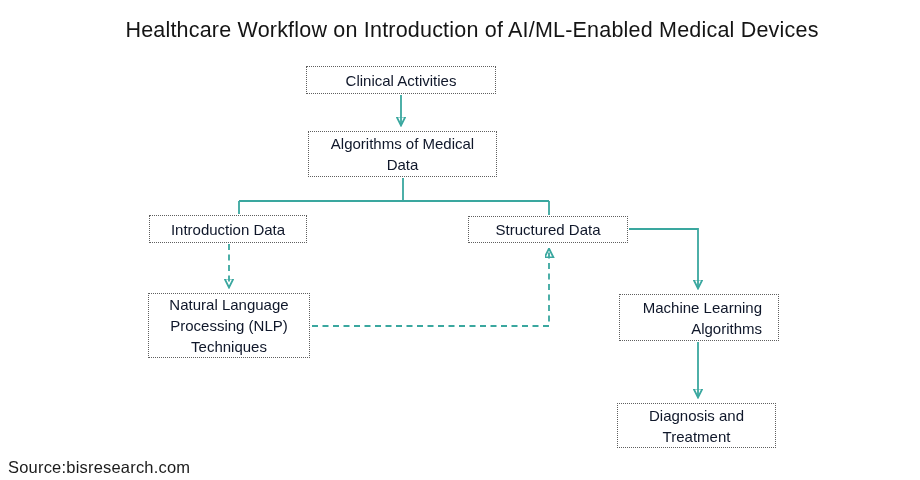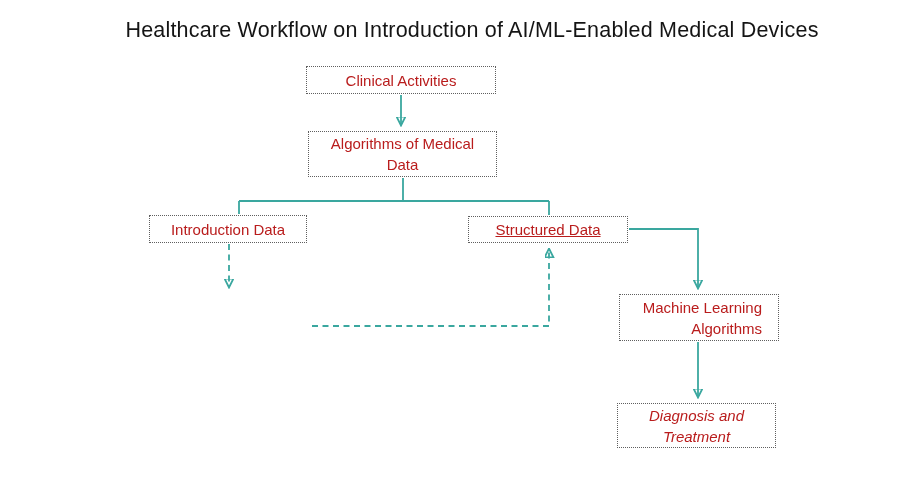--- a/index.html
+++ b/index.html
@@ -49,29 +49,29 @@
     position: absolute;
     box-sizing: border-box;
     border: 1.6px dotted #5f5f5f;
     background: #ffffff;
     display: flex;
     align-items: center;
     justify-content: center;
     text-align: center;
     font-size: 15px;
     line-height: 21px;
-    color: #b91c1c;
+    color: #0f172a;
   }
   .node-clinical      { left: 306px; top: 66px;  width: 190px; height: 28px; padding: 0 8px; }
   .node-generation    { left: 308px; top: 131px; width: 189px; height: 46px; padding: 0 14px; }
   .node-unstructured  { left: 149px; top: 215px; width: 158px; height: 28px; padding: 0 6px; }
-  .node-structured    { left: 468px; top: 216px; width: 160px; height: 27px; padding: 0 6px; text-decoration: underline; }
+  .node-structured    { left: 468px; top: 216px; width: 160px; height: 27px; padding: 0 6px; }
   .node-nlp           { left: 148px; top: 293px; width: 162px; height: 65px; padding: 0 18px; }
   .node-ml            { left: 619px; top: 294px; width: 160px; height: 47px; padding: 0 16px; text-align: right; }
-  .node-diagnosis     { left: 617px; top: 403px; width: 159px; height: 45px; padding: 0 26px; font-style: italic; }
+  .node-diagnosis     { left: 617px; top: 403px; width: 159px; height: 45px; padding: 0 26px; }
   .source-credit {
     position: absolute;
     left: 8px;
     top: 458px;
     font-size: 16.5px;
     color: #1b1b1b;
     letter-spacing: 0.2px;
   }
 </style>
 </head>
@@ -102,19 +102,21 @@
   </svg>
 
   <div class="node node-clinical">Clinical Activities</div>
 
   <div class="node node-generation">Algorithms of Medical Data</div>
 
   <div class="node node-unstructured">Introduction Data</div>
 
   <div class="node node-structured">Structured Data</div>
 
+  <div class="node node-nlp">Natural Language Processing (NLP) Techniques</div>
 
   <div class="node node-ml">Machine Learning Algorithms</div>
 
   <div class="node node-diagnosis">Diagnosis and Treatment</div>
 
+  <div class="source-credit">Source:bisresearch.com</div>
 
 </div>
 
 </body></html>

